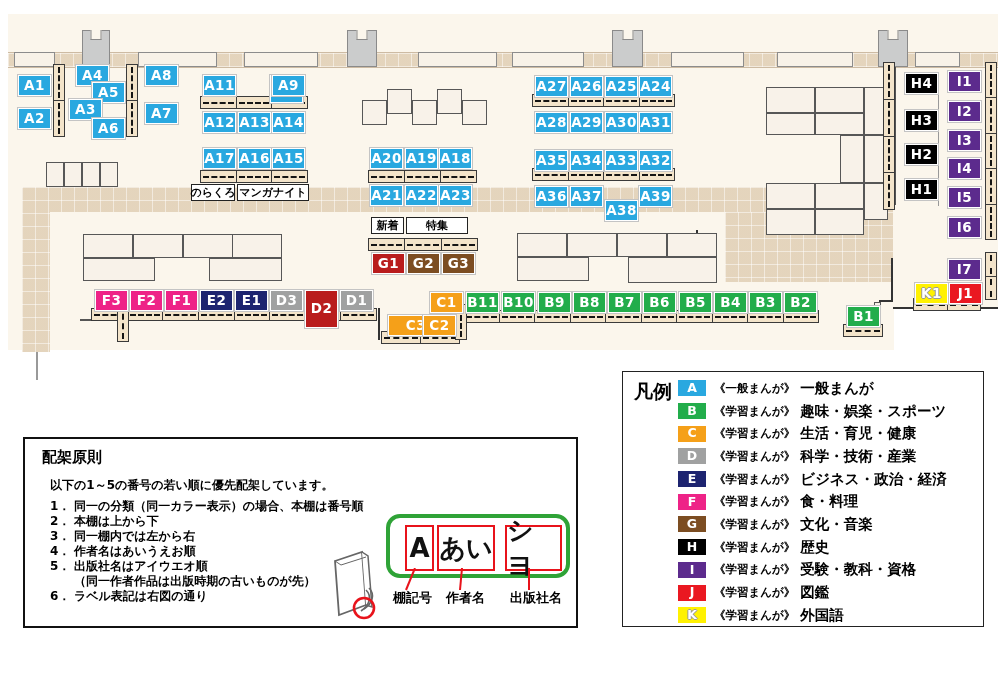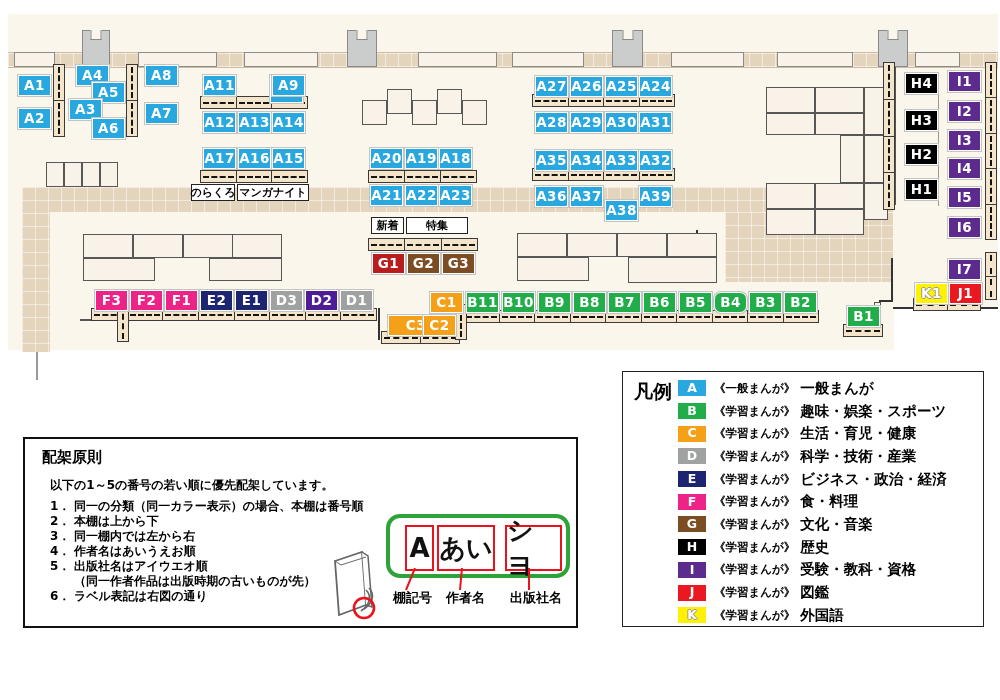--- a/index.html
+++ b/index.html
@@ -262,33 +262,33 @@
       <div class="abs slabel A" style="left: 639px; top: 186px; width: 33px; height: 21px; background: rgb(41, 168, 224);">A39</div>
       <div class="abs slabel G" style="left: 372px; top: 253px; width: 33px; height: 21px; background: #b91c1c;">G1</div>
       <div class="abs slabel G" style="left: 407px; top: 253px; width: 33px; height: 21px; background: rgb(124, 77, 34);">G2</div>
       <div class="abs slabel G" style="left: 442px; top: 253px; width: 33px; height: 21px; background: rgb(124, 77, 34);">G3</div>
       <div class="abs slabel F" style="left: 95px; top: 290px; width: 33px; height: 21px; background: rgb(238, 35, 135);">F3</div>
       <div class="abs slabel F" style="left: 130px; top: 290px; width: 33px; height: 21px; background: rgb(238, 35, 135);">F2</div>
       <div class="abs slabel F" style="left: 165px; top: 290px; width: 33px; height: 21px; background: rgb(238, 35, 135);">F1</div>
       <div class="abs slabel E" style="left: 200px; top: 290px; width: 33px; height: 21px; background: rgb(29, 36, 112);">E2</div>
       <div class="abs slabel E" style="left: 235px; top: 290px; width: 33px; height: 21px; background: rgb(29, 36, 112);">E1</div>
       <div class="abs slabel D" style="left: 270px; top: 290px; width: 33px; height: 21px; background: rgb(160, 161, 161);">D3</div>
-      <div class="abs slabel D" style="left: 305px; top: 290px; width: 33px; height: 21px; background: #4c1d95;">D2</div>
+      <div class="abs slabel D" style="left: 305px; top: 290px; width: 33px; height: 38px; background: #b91c1c;">D2</div>
       <div class="abs slabel D" style="left: 340px; top: 290px; width: 33px; height: 21px; background: rgb(160, 161, 161);">D1</div>
       <div class="abs slabel C" style="left: 430px; top: 292px; width: 33px; height: 21px; background: rgb(245, 160, 25);">C1</div>
       <div class="abs slabel C" style="left: 388px; top: 315px; width: 56px; height: 21px; background: rgb(245, 160, 25);">C3</div>
       <div class="abs slabel C" style="left: 423px; top: 315px; width: 33px; height: 21px; background: rgb(245, 160, 25);">C2</div>
       <div class="abs slabel B" style="left: 466px; top: 292px; width: 33px; height: 21px; background: rgb(34, 173, 75); text-align: right;">B11</div>
       <div class="abs slabel B" style="left: 502px; top: 292px; width: 33px; height: 21px; background: rgb(34, 173, 75);">B10</div>
       <div class="abs slabel B" style="left: 538px; top: 292px; width: 33px; height: 21px; background: rgb(34, 173, 75);">B9</div>
       <div class="abs slabel B" style="left: 573px; top: 292px; width: 33px; height: 21px; background: rgb(34, 173, 75);">B8</div>
       <div class="abs slabel B" style="left: 608px; top: 292px; width: 33px; height: 21px; background: rgb(34, 173, 75);">B7</div>
       <div class="abs slabel B" style="left: 643px; top: 292px; width: 33px; height: 21px; background: rgb(34, 173, 75);">B6</div>
       <div class="abs slabel B" style="left: 679px; top: 292px; width: 33px; height: 21px; background: rgb(34, 173, 75);">B5</div>
-      <div class="abs slabel B" style="left: 714px; top: 292px; width: 33px; height: 21px; background: rgb(34, 173, 75); border-radius: 7px;">B4</div>
+      <div class="abs slabel B" style="left: 714px; top: 292px; width: 33px; height: 21px; background: rgb(34, 173, 75);">B4</div>
       <div class="abs slabel B" style="left: 749px; top: 292px; width: 33px; height: 21px; background: rgb(34, 173, 75);">B3</div>
       <div class="abs slabel B" style="left: 784px; top: 292px; width: 33px; height: 21px; background: rgb(34, 173, 75);">B2</div>
       <div class="abs slabel B" style="left: 847px; top: 306px; width: 33px; height: 21px; background: rgb(34, 173, 75);">B1</div>
       <div class="abs slabel H" style="left: 905px; top: 73px; width: 33px; height: 21px; background: rgb(0, 0, 0);">H4</div>
       <div class="abs slabel H" style="left: 905px; top: 110px; width: 33px; height: 21px; background: rgb(0, 0, 0);">H3</div>
       <div class="abs slabel H" style="left: 905px; top: 144px; width: 33px; height: 21px; background: rgb(0, 0, 0);">H2</div>
       <div class="abs slabel H" style="left: 905px; top: 179px; width: 33px; height: 21px; background: rgb(0, 0, 0);">H1</div>
       <div class="abs slabel I" style="left: 948px; top: 71px; width: 33px; height: 21px; background: rgb(92, 43, 141);">I1</div>
       <div class="abs slabel I" style="left: 948px; top: 101px; width: 33px; height: 21px; background: rgb(92, 43, 141);">I2</div>
       <div class="abs slabel I" style="left: 948px; top: 130px; width: 33px; height: 21px; background: rgb(92, 43, 141);">I3</div>

